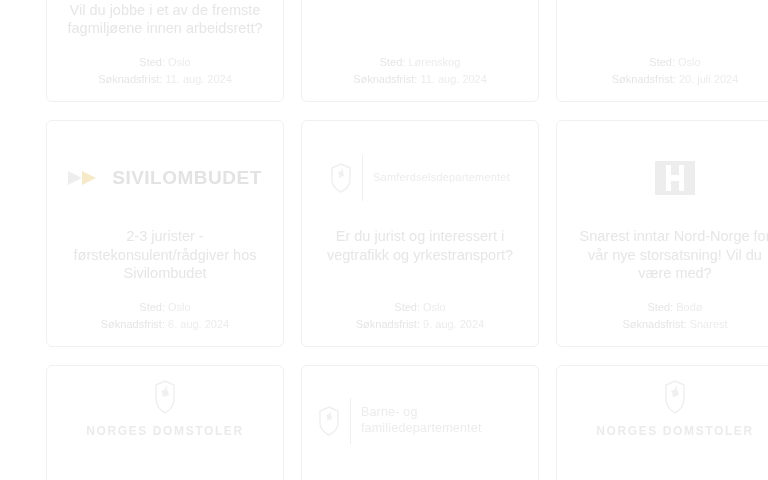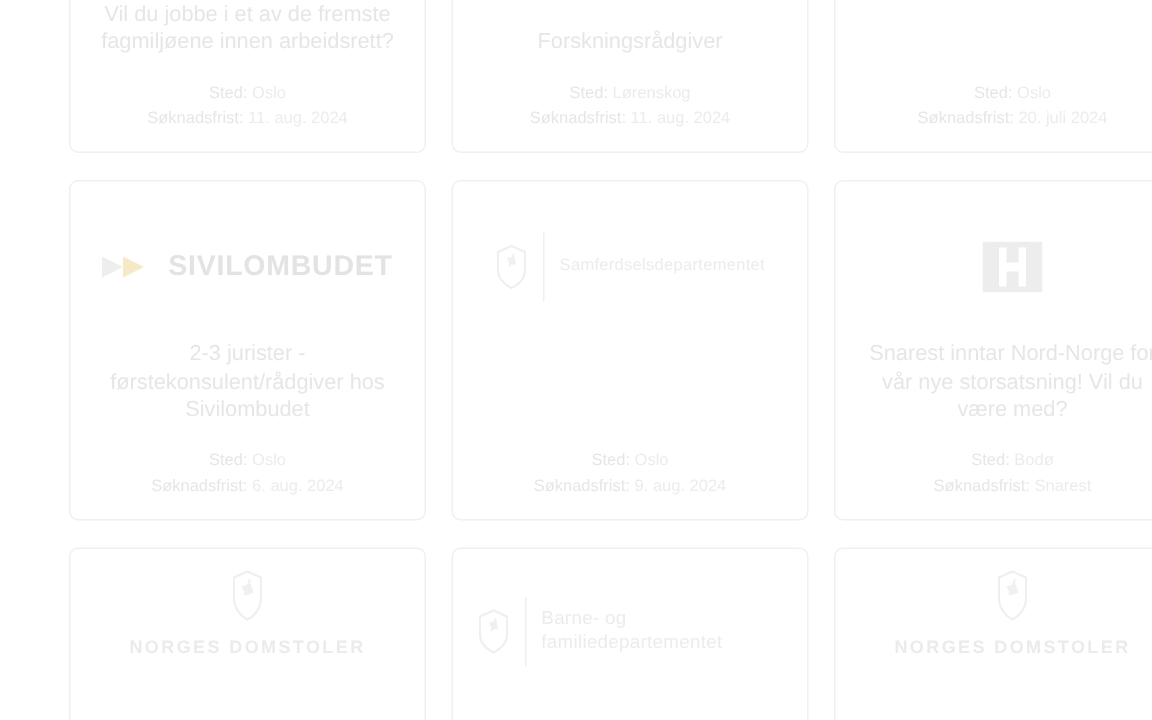--- a/index.html
+++ b/index.html
@@ -140,21 +140,20 @@
         <span class="k">Sted:</span>
         <span>Oslo</span>
       </div>
       <div class="meta meta-deadline">
         <span class="k">Søknadsfrist:</span>
         <span>11. aug. 2024</span>
       </div>
     </div>
 
     <div class="card" style="min-height:140px; justify-content:flex-end;">
-      <div class="job-title">Forskningsrådgiver</div>
       <div class="meta">
         <span class="k">Sted:</span>
         <span>Lørenskog</span>
       </div>
       <div class="meta meta-deadline">
         <span class="k">Søknadsfrist:</span>
         <span>11. aug. 2024</span>
       </div>
     </div>
 
@@ -200,20 +199,21 @@
             <svg width="22" height="30" viewBox="0 0 22 30">
               <path d="M11 1 L20 5 L20 17 C20 23 15 27 11 29 C7 27 2 23 2 17 L2 5 Z" fill="none" stroke="#efefef" stroke-width="1.4"></path>
               <path d="M8 9 L13 8 L14 13 L10 14 Z" fill="#f0f0f0"></path>
               <rect x="12" y="6" width="1.3" height="9" fill="#f0f0f0" transform="rotate(20 12 6)"></rect>
             </svg>
           </span>
           <span class="divider-v"></span>
           <span class="logo-text small">Samferdselsdepartementet</span>
         </div>
       </div>
+      <div class="job-title">Er du jurist og interessert i vegtrafikk og yrkestransport?</div>
       <div class="spacer"></div>
       <div class="meta">
         <span class="k">Sted:</span>
         <span>Oslo</span>
       </div>
       <div class="meta meta-deadline">
         <span class="k">Søknadsfrist:</span>
         <span>9. aug. 2024</span>
       </div>
     </div>

